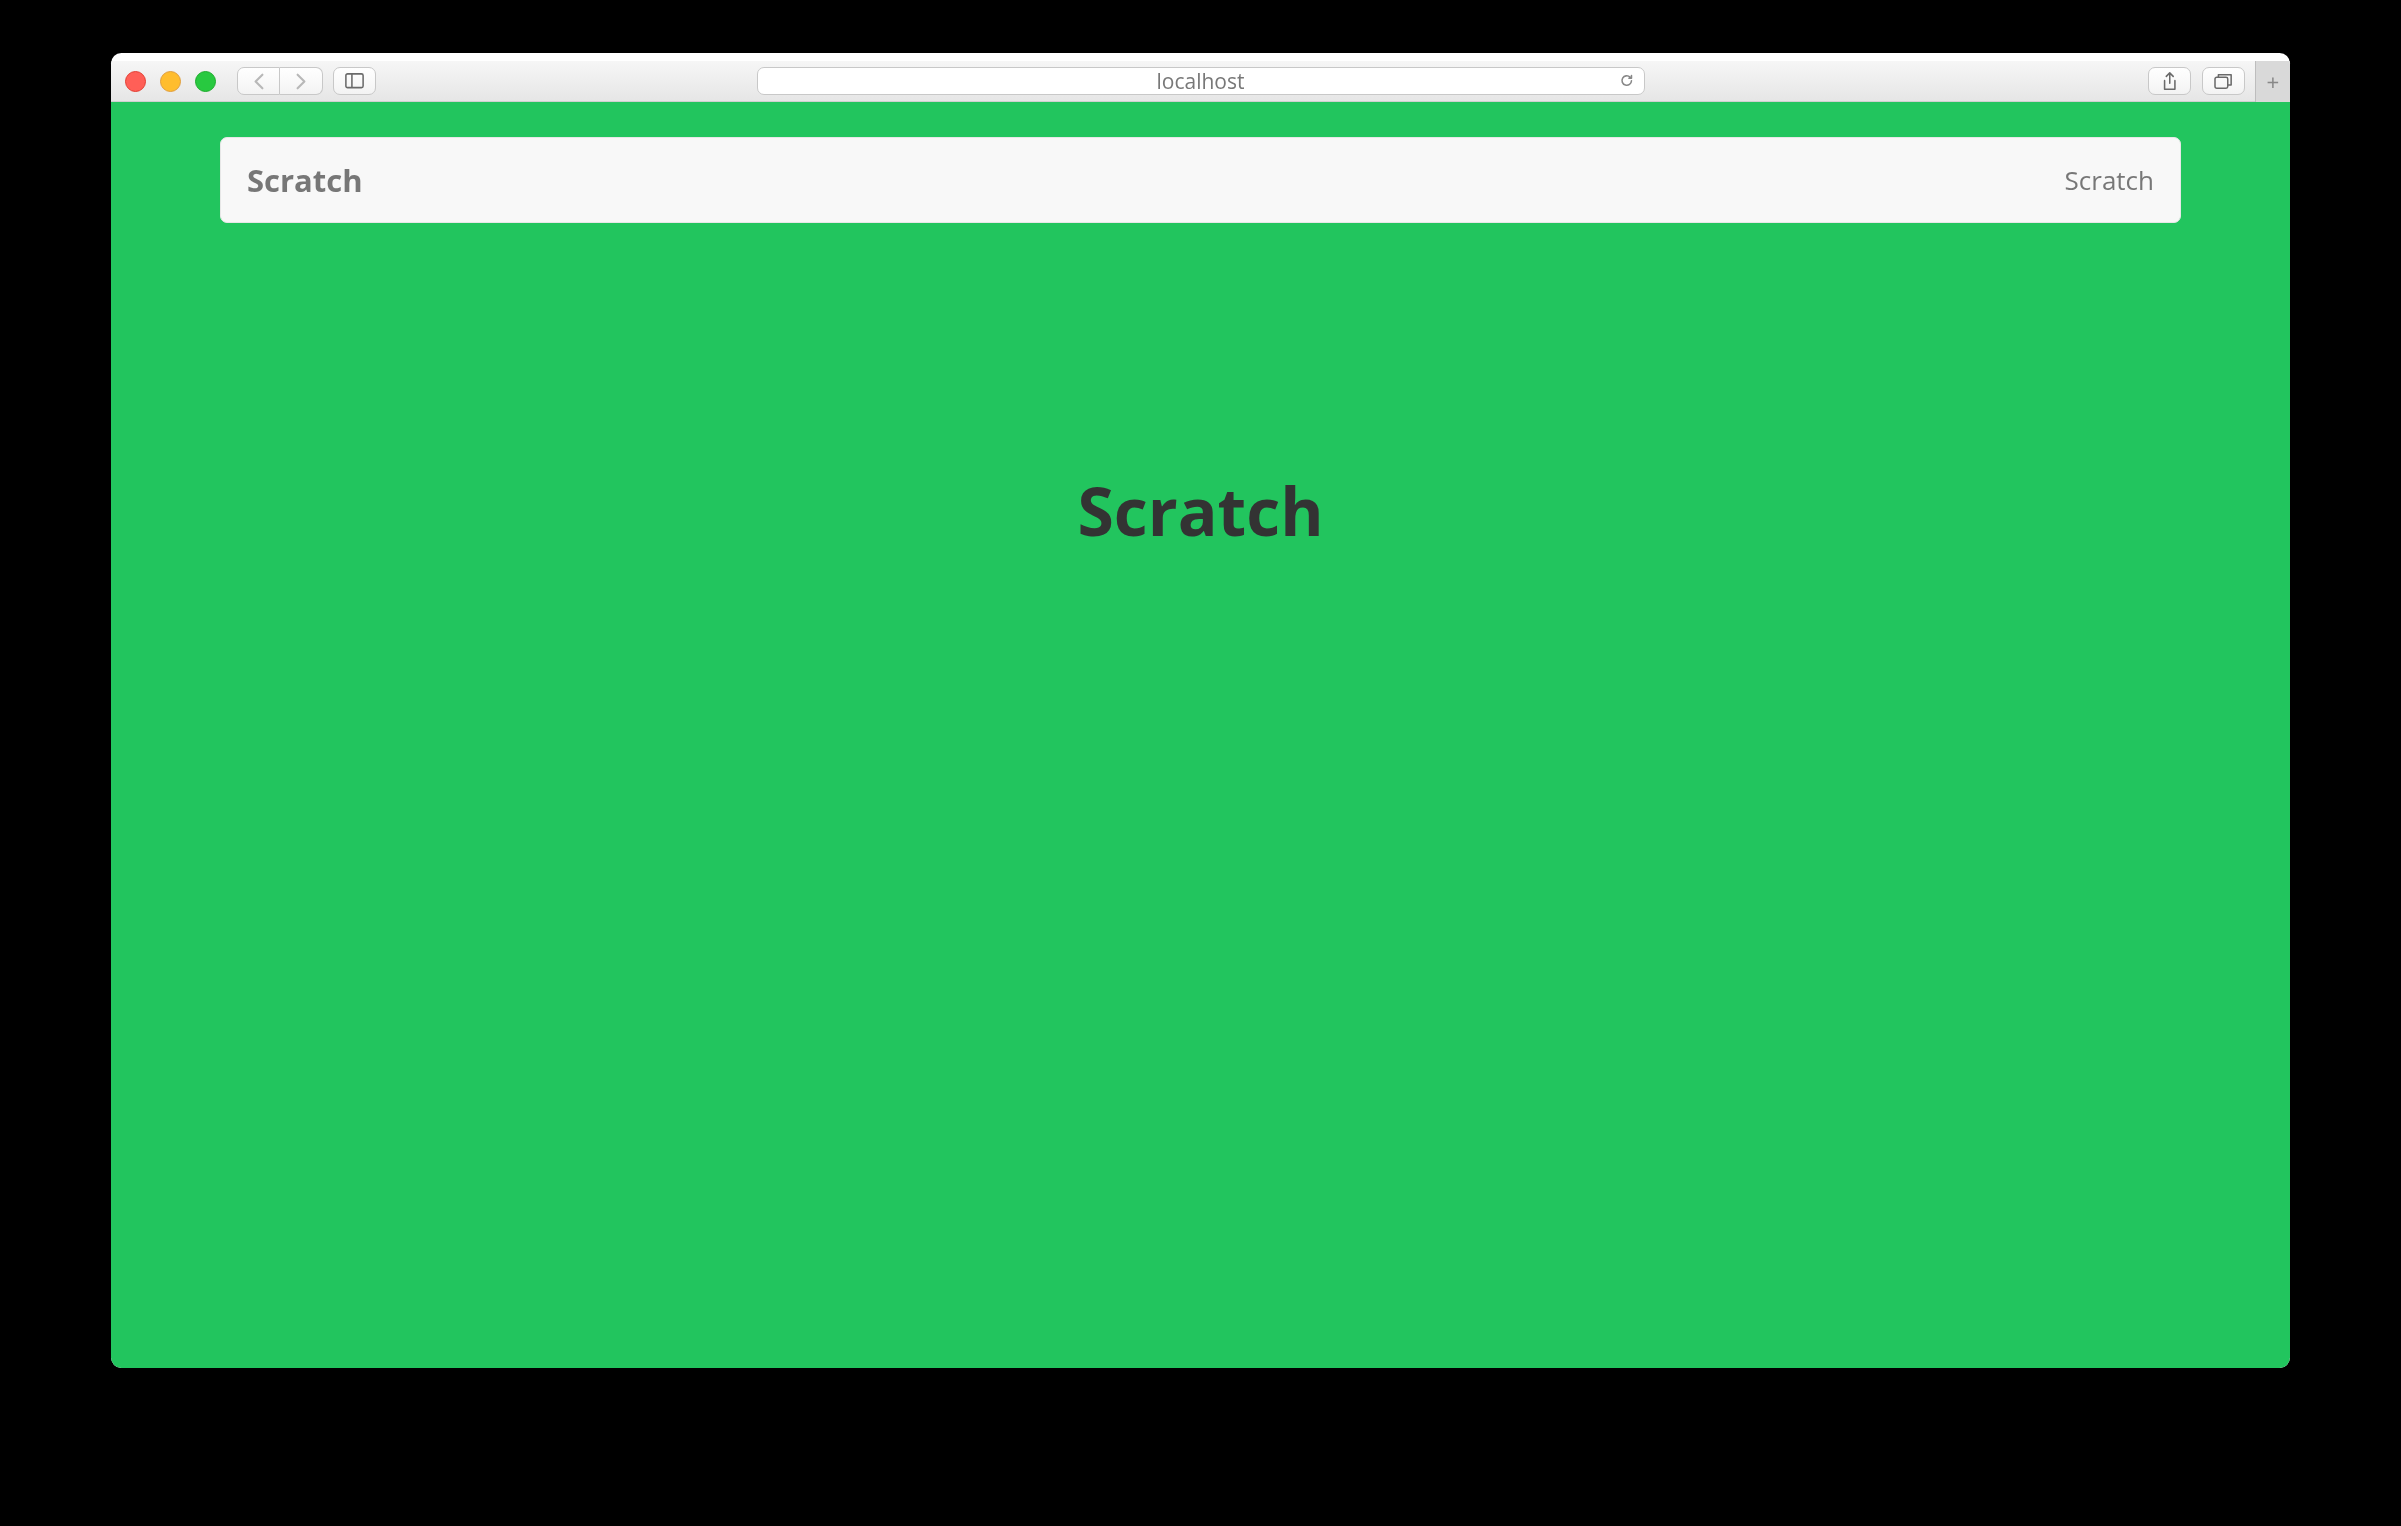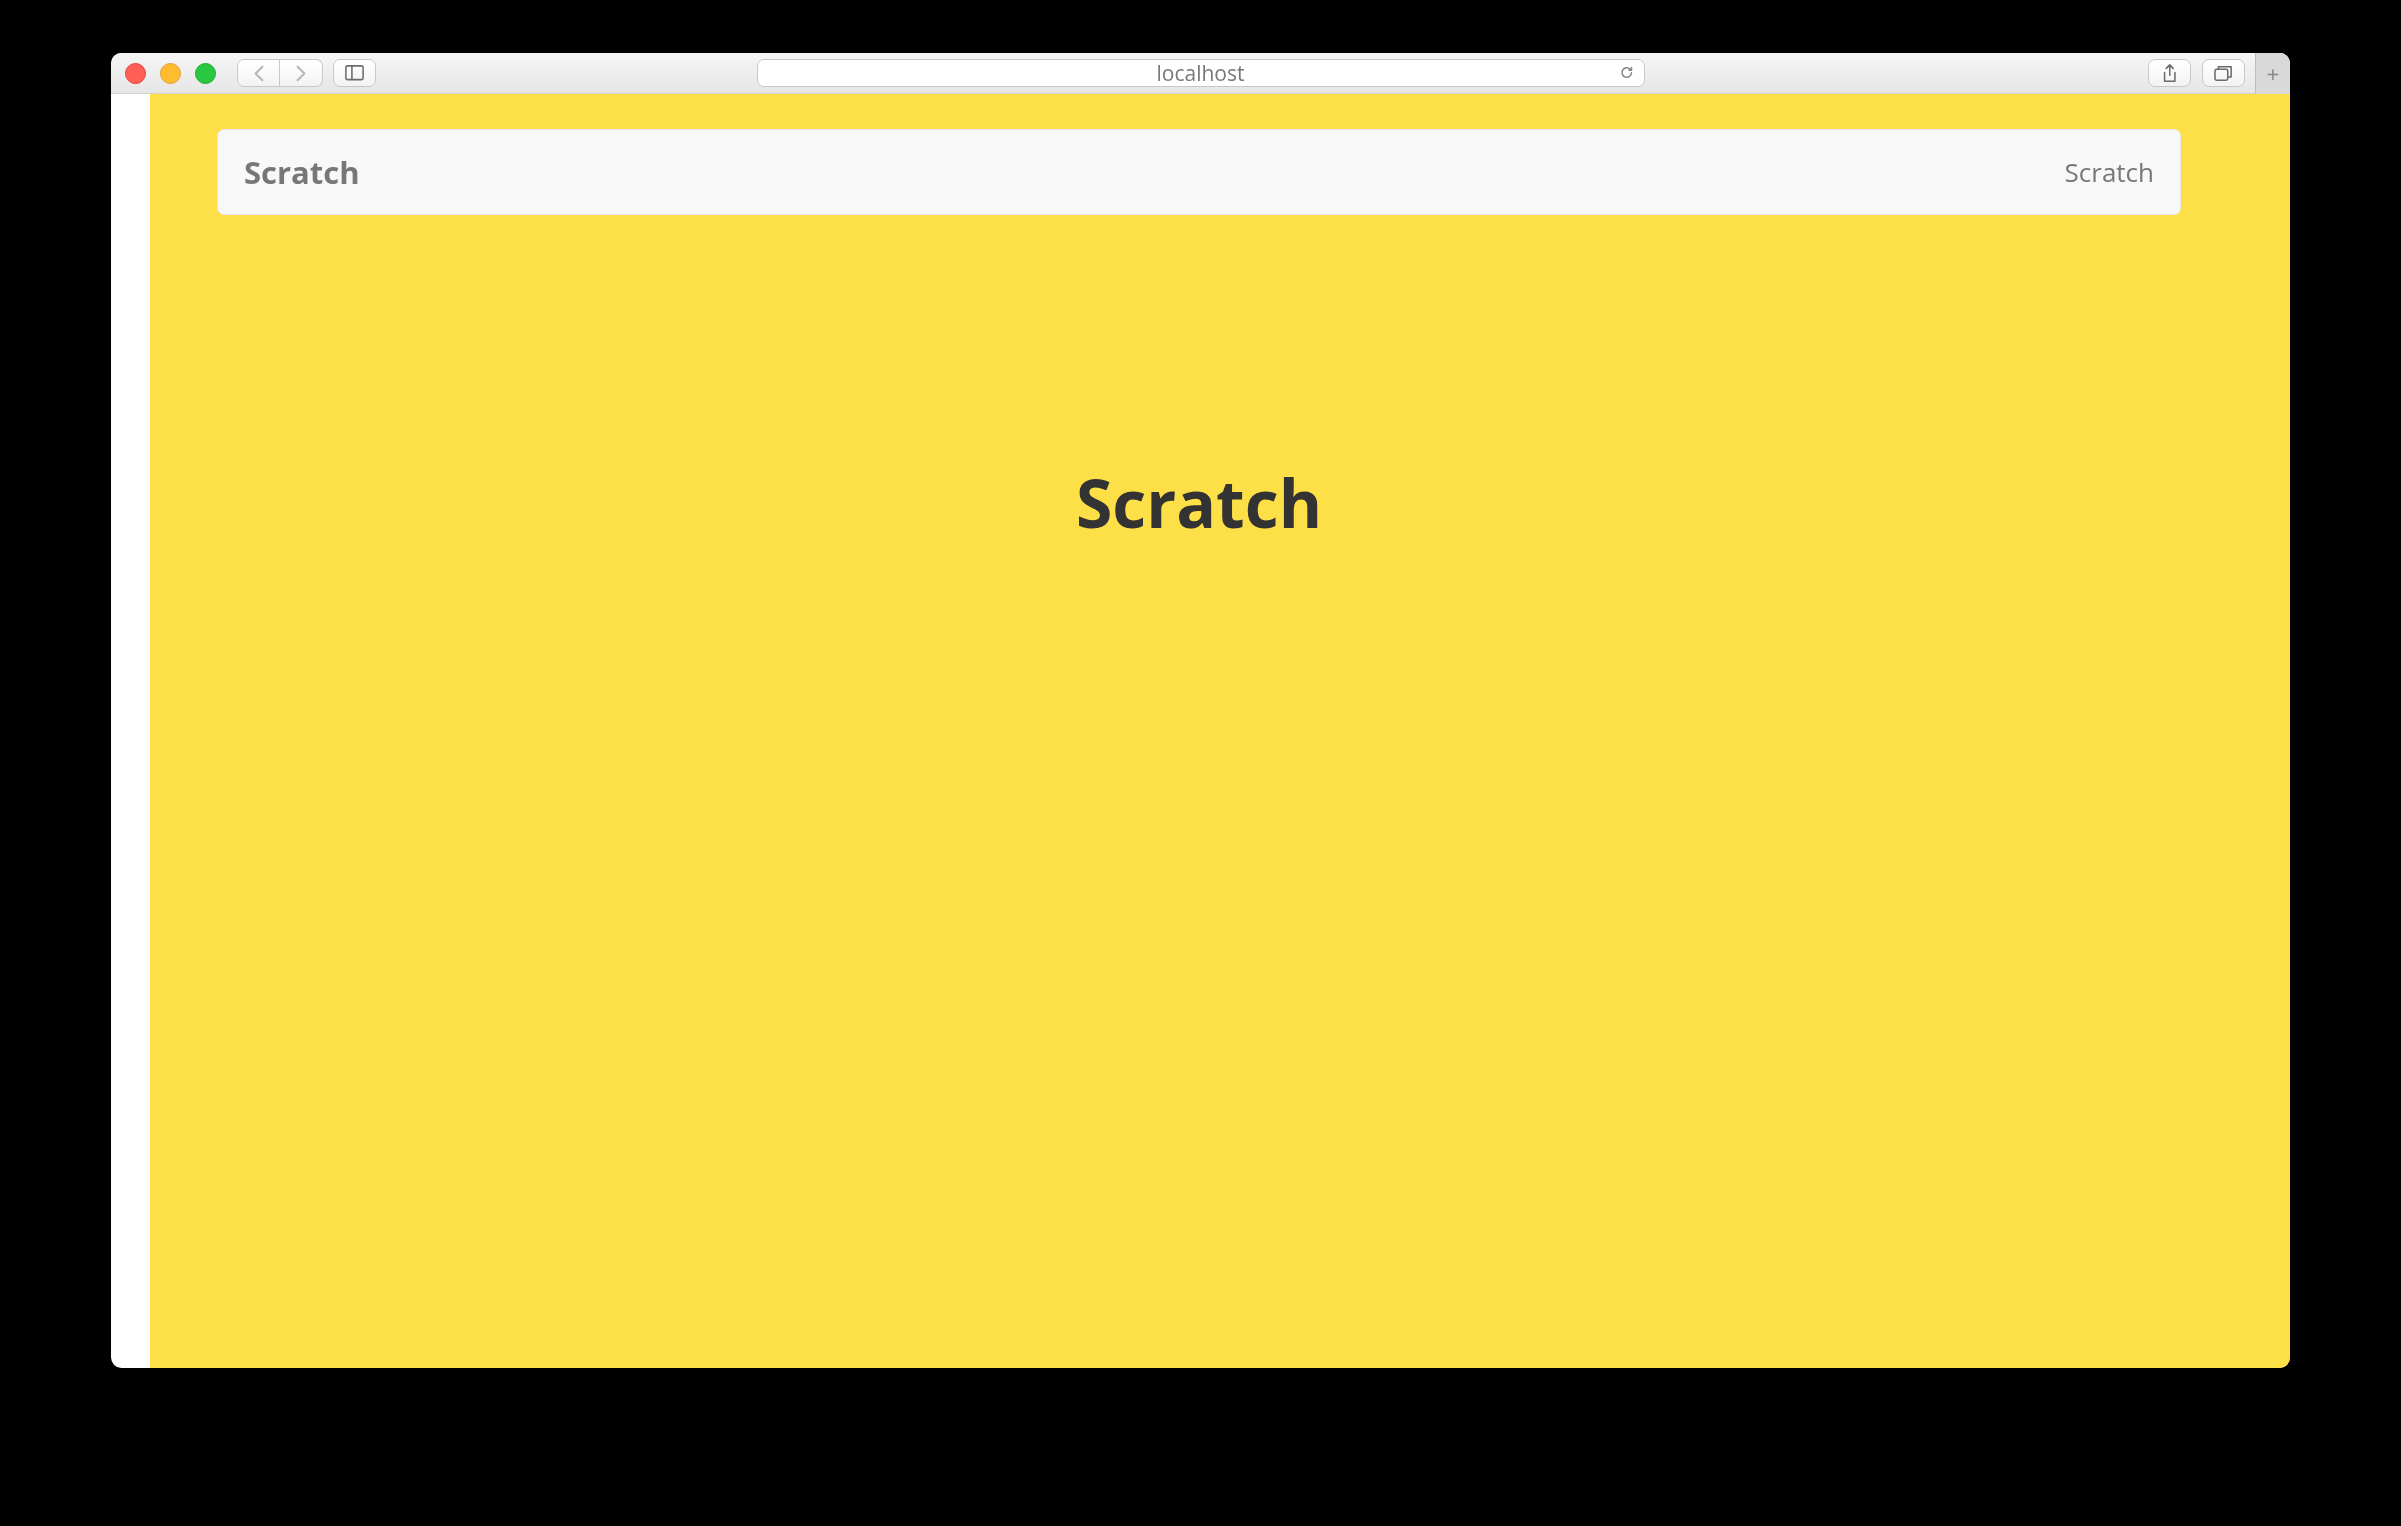--- a/index.html
+++ b/index.html
@@ -32,20 +32,21 @@
 
     
     .titlebar {
       height: 41px;
       background: linear-gradient(to bottom, #f6f6f6, #e6e6e6);
       border-bottom: 0.9px solid #d0d0d0;
       display: flex;
       align-items: center;
       padding: 0 14px;
       position: relative;
+      margin-top: 8px;
     }
 
     .traffic-lights {
       display: flex;
       gap: 14px;
       align-items: center;
     }
 
     .traffic-light {
       width: 21px;
@@ -150,23 +151,22 @@
       align-items: center;
       justify-content: center;
       color: #888;
       font-size: 22.4px;
       margin-right: -14px;
     }
 
     
     .page {
       flex: 1;
-      background: #fde047;
-      padding: 35px 109px 0 67px;
-      margin-left: 39px;
+      background: #22c55e;
+      padding: 35px 109px 0 109px;
     }
 
     .navbar {
       border: 0.9px solid #e7e7e7;
       border-radius: 7px;
       background: #f8f8f8;
       height: 86px;
       display: flex;
       align-items: center;
       padding: 0 26px;

